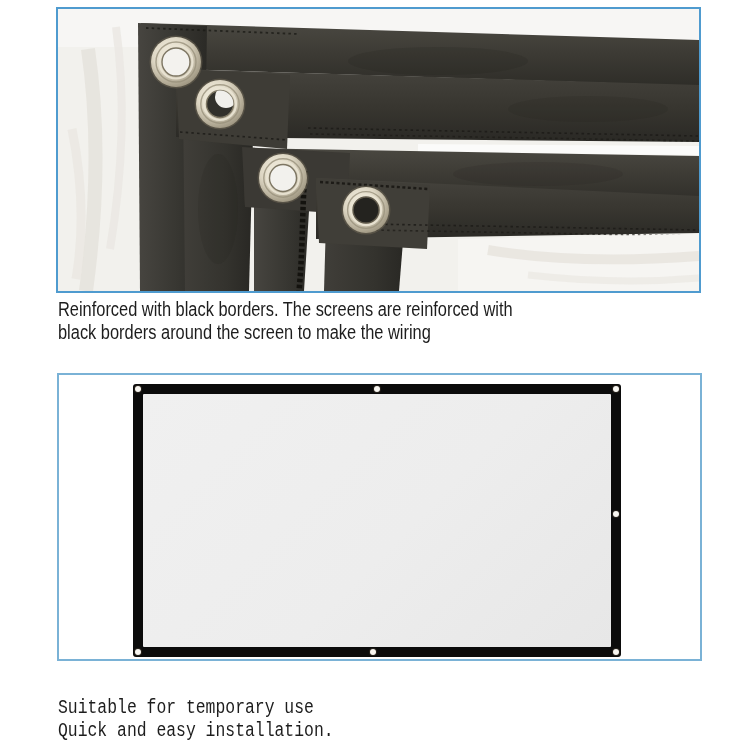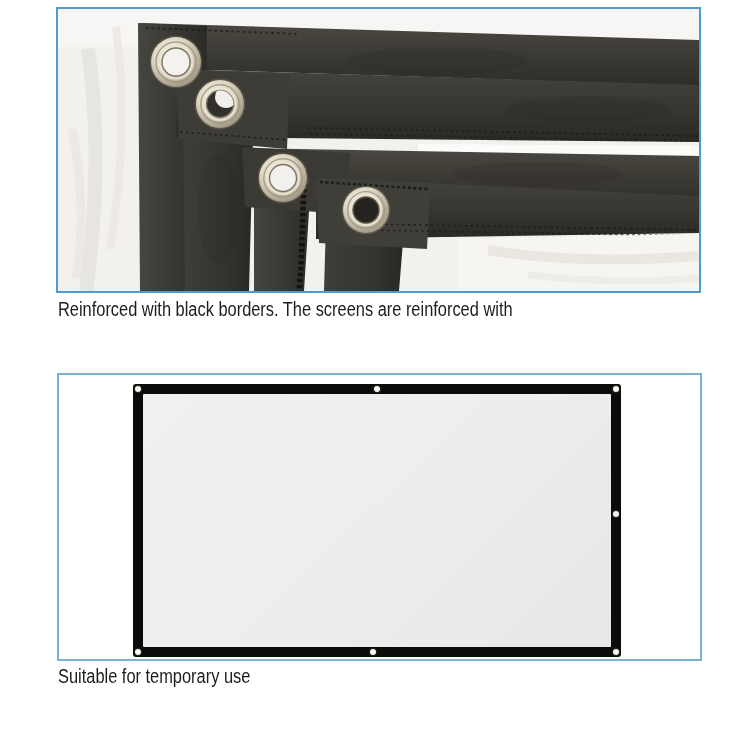--- a/index.html
+++ b/index.html
@@ -29,21 +29,21 @@
   }
   .dot{
     position:absolute;width:6px;height:6px;border-radius:50%;
     background:#f7f5f0;box-shadow:0 0 0 1px rgba(70,62,48,.45);
   }
   
   .caption{position:absolute;left:58px;font-size:20px;line-height:22.5px;}
   .caption .ln{white-space:nowrap;}
   .caption .ln span{display:inline-block;transform:scaleX(.82);transform-origin:0 50%;white-space:nowrap;}
   .cap1{top:298px;}
-  .cap2{top:665px;}
+  .cap2{top:697px;font-family:Liberation Mono, monospace;}
 </style>
 </head>
 <body>
 
 <div class="stage">
 
   <figure class="frame1" style="margin:0">
     <svg width="641" height="282" viewBox="0 0 641 282">
       <defs>
         <radialGradient id="met" cx="38%" cy="32%" r="80%">
@@ -160,32 +160,34 @@
         <circle cx="308" cy="201" r="23" fill="url(#met)"></circle>
         <circle cx="308" cy="201" r="18.4" fill="none" stroke="#99917c" stroke-width="1.4" opacity=".8"></circle>
         <circle cx="308" cy="201" r="15.2" fill="none" stroke="#eae4d4" stroke-width="2.2" opacity=".9"></circle>
         <circle cx="308" cy="201" r="13" fill="#24231f" stroke="#5f594b" stroke-width="1.4"></circle>
       </g>
     </svg>
   </figure>
 
   <div class="caption cap1">
     <div class="ln"><span>Reinforced with black borders. The screens are reinforced with</span></div>
+    <div class="ln"><span>black borders around the screen to make the wiring</span></div>
   </div>
 
   <figure class="frame2" style="margin:0">
     <div class="screen">
       <div class="surface"></div>
       <div class="dot" style="left:2px;top:2px"></div>
       <div class="dot" style="left:241px;top:2px"></div>
       <div class="dot" style="right:2px;top:2px"></div>
       <div class="dot" style="right:2px;top:127px"></div>
       <div class="dot" style="left:2px;bottom:2px"></div>
       <div class="dot" style="left:237px;bottom:2px"></div>
       <div class="dot" style="right:2px;bottom:2px"></div>
     </div>
   </figure>
 
   <div class="caption cap2">
     <div class="ln"><span>Suitable for temporary use</span></div>
+    <div class="ln"><span>Quick and easy installation.</span></div>
   </div>
 
 </div>
 
 </body></html>

